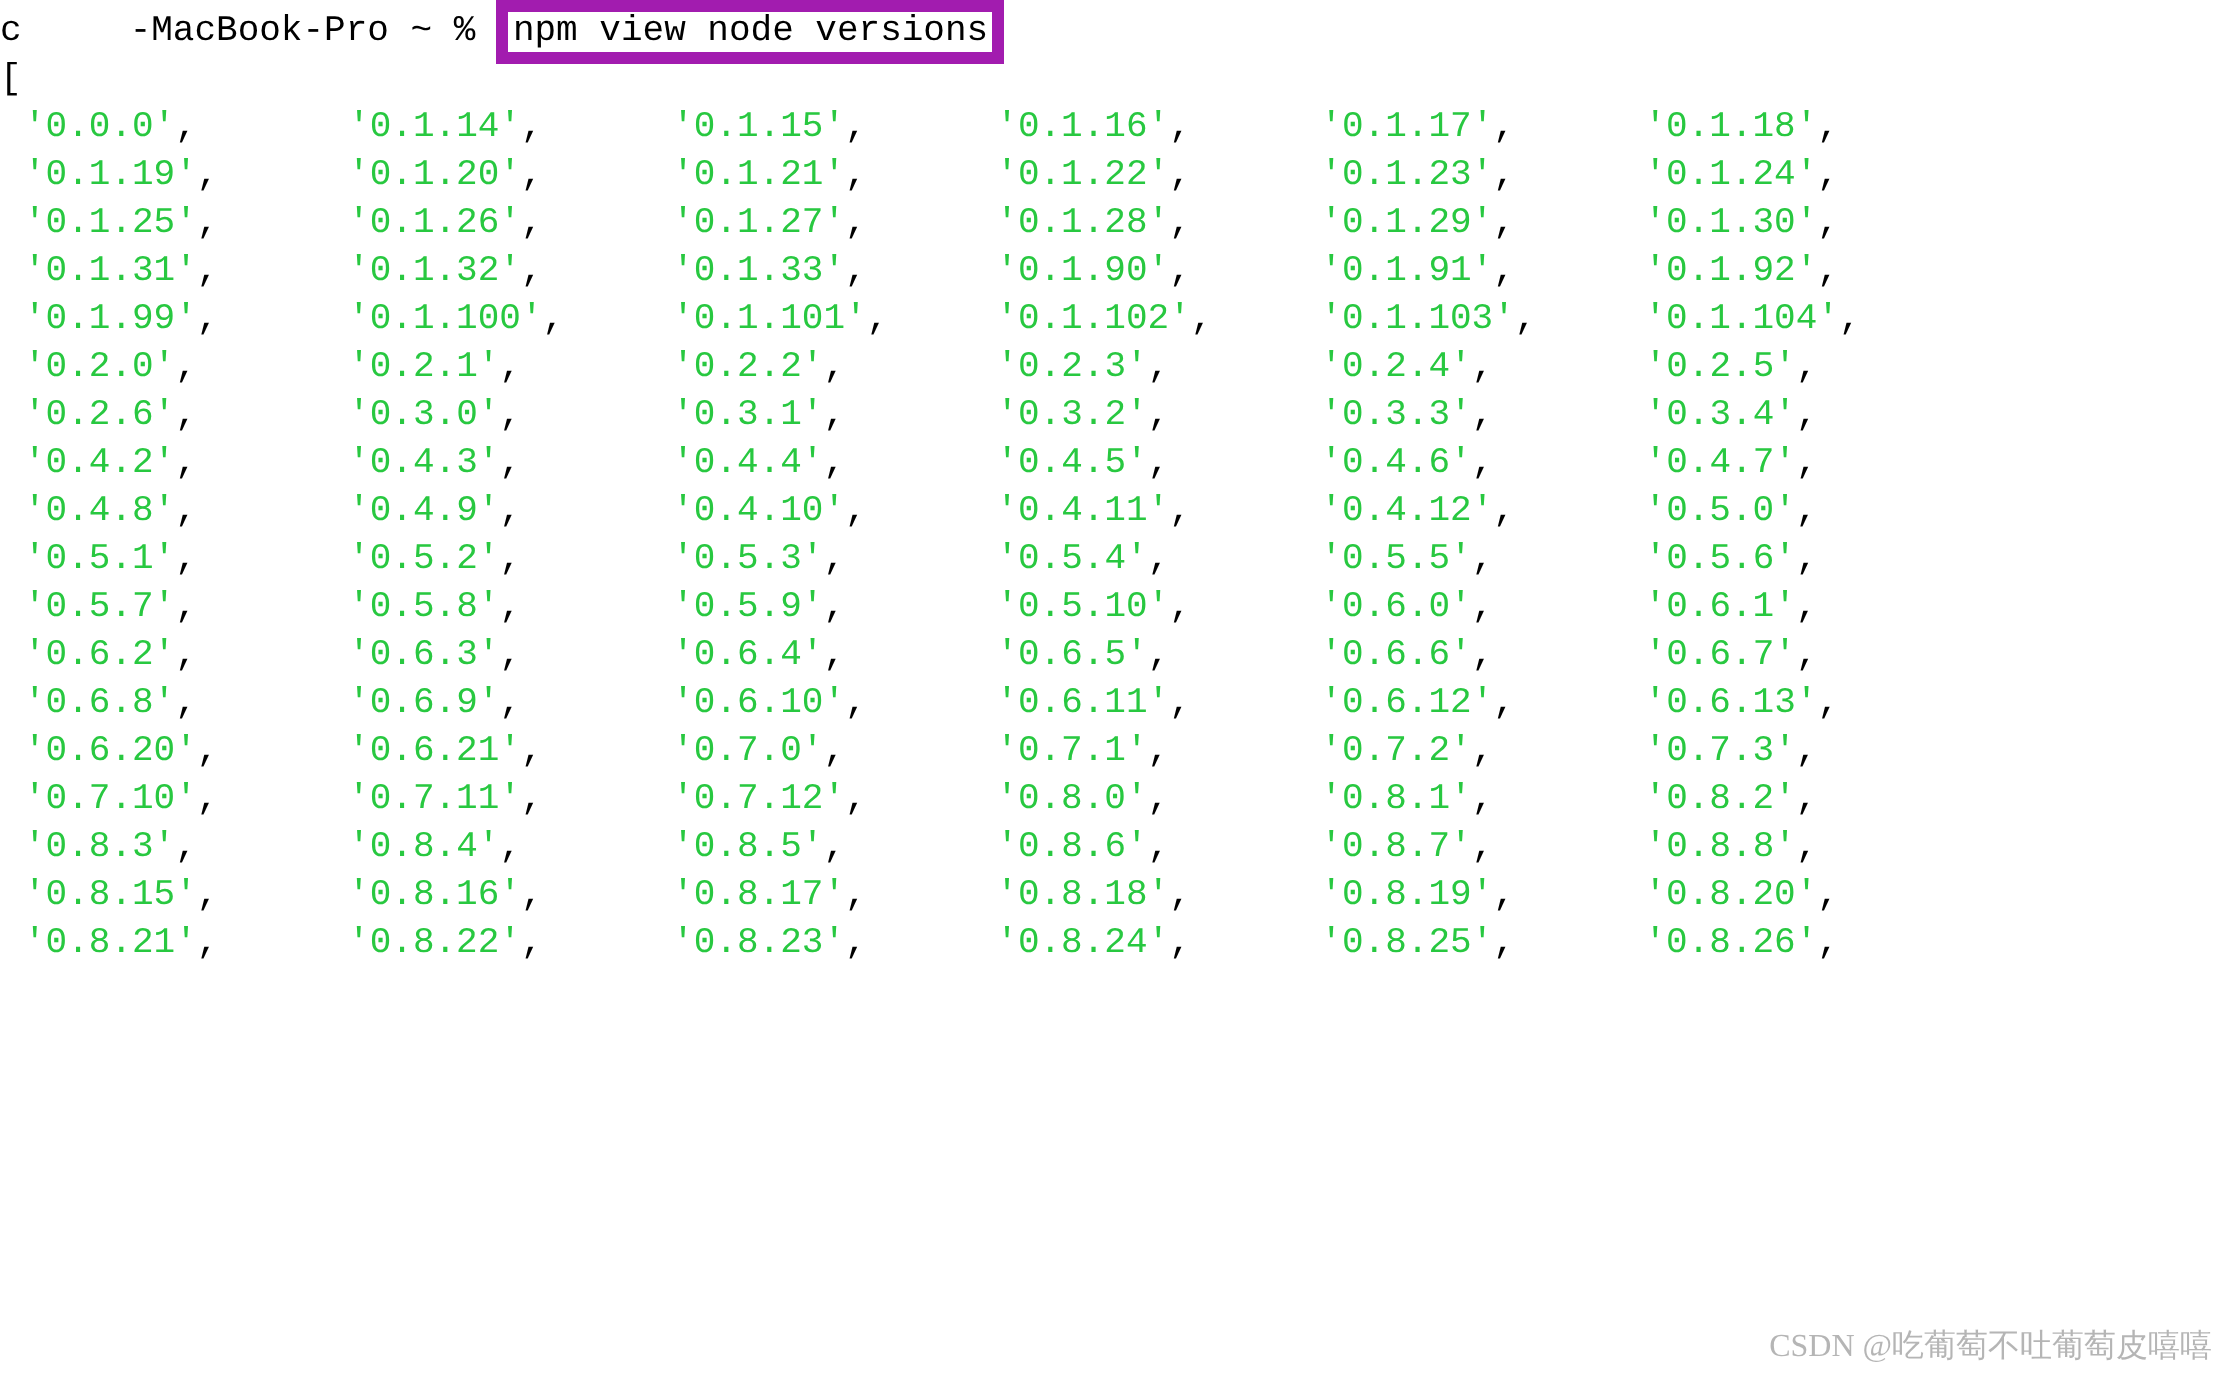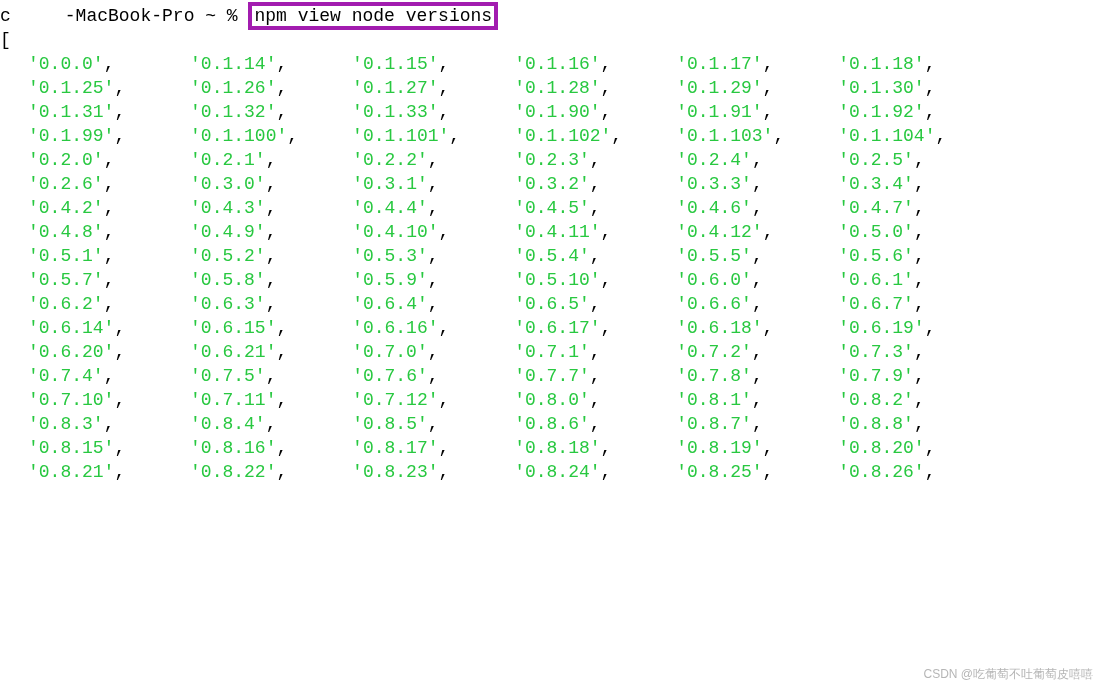--- a/index.html
+++ b/index.html
@@ -12,57 +12,57 @@
       width: 1114px;
       height: 692px;
       overflow: hidden;
       position: relative;
     }
     .line { white-space: pre; color: #000; }
     .prompt-line { padding-left: 0; }
     .prompt-prefix { color: #000; }
     .blur { background:#fff; color:transparent; display:inline-block; width:54px; }
     .cmd-box {
-      border: 4px solid #a21caf;
+      border: 6px solid #a21caf;
       padding: 0 2px;
       color: #000;
     }
     .bracket-line { color:#000; padding-left: 0;}
-    .version-rows { padding-left: 28px; }
+    .version-rows { padding-left: 12px; }
     .v { color: #28c840; }
     .c { color: #000; }
     .row { white-space: pre; }
     .watermark {
       position: absolute;
-      right: 21px;
+      right: 8px;
       bottom: 6px;
       color: rgba(120,120,120,0.55);
-      font-size: 12px;
-      font-family: Liberation Sans, sans-serif;
+      font-size: 16px;
+      font-family: Liberation Serif, serif;
     }
   </style>
 </head>
 <body>
 
 <div class="line prompt-line"><span class="prompt-prefix">c</span><span class="blur">xxxxx</span><span class="prompt-prefix">-MacBook-Pro ~ %</span> <span class="cmd-box"><span>npm view node versions</span></span></div>
 <div class="line bracket-line">[</div>
 <div class="version-rows" id="version-rows">
     <div class="row"><span class="v">'0.0.0'</span><span class="c">,</span>       <span class="v">'0.1.14'</span><span class="c">,</span>      <span class="v">'0.1.15'</span><span class="c">,</span>      <span class="v">'0.1.16'</span><span class="c">,</span>      <span class="v">'0.1.17'</span><span class="c">,</span>      <span class="v">'0.1.18'</span><span class="c">,</span></div>
+    <div class="row"><span class="v">'0.1.19'</span><span class="c">,</span>      <span class="v">'0.1.20'</span><span class="c">,</span>      <span class="v">'0.1.21'</span><span class="c">,</span>      <span class="v">'0.1.22'</span><span class="c">,</span>      <span class="v">'0.1.23'</span><span class="c">,</span>      <span class="v">'0.1.24'</span><span class="c">,</span></div>
     <div class="row"><span class="v">'0.1.25'</span><span class="c">,</span>      <span class="v">'0.1.26'</span><span class="c">,</span>      <span class="v">'0.1.27'</span><span class="c">,</span>      <span class="v">'0.1.28'</span><span class="c">,</span>      <span class="v">'0.1.29'</span><span class="c">,</span>      <span class="v">'0.1.30'</span><span class="c">,</span></div>
     <div class="row"><span class="v">'0.1.31'</span><span class="c">,</span>      <span class="v">'0.1.32'</span><span class="c">,</span>      <span class="v">'0.1.33'</span><span class="c">,</span>      <span class="v">'0.1.90'</span><span class="c">,</span>      <span class="v">'0.1.91'</span><span class="c">,</span>      <span class="v">'0.1.92'</span><span class="c">,</span></div>
     <div class="row"><span class="v">'0.1.99'</span><span class="c">,</span>      <span class="v">'0.1.100'</span><span class="c">,</span>     <span class="v">'0.1.101'</span><span class="c">,</span>     <span class="v">'0.1.102'</span><span class="c">,</span>     <span class="v">'0.1.103'</span><span class="c">,</span>     <span class="v">'0.1.104'</span><span class="c">,</span></div>
     <div class="row"><span class="v">'0.2.0'</span><span class="c">,</span>       <span class="v">'0.2.1'</span><span class="c">,</span>       <span class="v">'0.2.2'</span><span class="c">,</span>       <span class="v">'0.2.3'</span><span class="c">,</span>       <span class="v">'0.2.4'</span><span class="c">,</span>       <span class="v">'0.2.5'</span><span class="c">,</span></div>
     <div class="row"><span class="v">'0.2.6'</span><span class="c">,</span>       <span class="v">'0.3.0'</span><span class="c">,</span>       <span class="v">'0.3.1'</span><span class="c">,</span>       <span class="v">'0.3.2'</span><span class="c">,</span>       <span class="v">'0.3.3'</span><span class="c">,</span>       <span class="v">'0.3.4'</span><span class="c">,</span></div>
     <div class="row"><span class="v">'0.4.2'</span><span class="c">,</span>       <span class="v">'0.4.3'</span><span class="c">,</span>       <span class="v">'0.4.4'</span><span class="c">,</span>       <span class="v">'0.4.5'</span><span class="c">,</span>       <span class="v">'0.4.6'</span><span class="c">,</span>       <span class="v">'0.4.7'</span><span class="c">,</span></div>
     <div class="row"><span class="v">'0.4.8'</span><span class="c">,</span>       <span class="v">'0.4.9'</span><span class="c">,</span>       <span class="v">'0.4.10'</span><span class="c">,</span>      <span class="v">'0.4.11'</span><span class="c">,</span>      <span class="v">'0.4.12'</span><span class="c">,</span>      <span class="v">'0.5.0'</span><span class="c">,</span></div>
     <div class="row"><span class="v">'0.5.1'</span><span class="c">,</span>       <span class="v">'0.5.2'</span><span class="c">,</span>       <span class="v">'0.5.3'</span><span class="c">,</span>       <span class="v">'0.5.4'</span><span class="c">,</span>       <span class="v">'0.5.5'</span><span class="c">,</span>       <span class="v">'0.5.6'</span><span class="c">,</span></div>
     <div class="row"><span class="v">'0.5.7'</span><span class="c">,</span>       <span class="v">'0.5.8'</span><span class="c">,</span>       <span class="v">'0.5.9'</span><span class="c">,</span>       <span class="v">'0.5.10'</span><span class="c">,</span>      <span class="v">'0.6.0'</span><span class="c">,</span>       <span class="v">'0.6.1'</span><span class="c">,</span></div>
     <div class="row"><span class="v">'0.6.2'</span><span class="c">,</span>       <span class="v">'0.6.3'</span><span class="c">,</span>       <span class="v">'0.6.4'</span><span class="c">,</span>       <span class="v">'0.6.5'</span><span class="c">,</span>       <span class="v">'0.6.6'</span><span class="c">,</span>       <span class="v">'0.6.7'</span><span class="c">,</span></div>
-    <div class="row"><span class="v">'0.6.14'</span><span class="c">,</span>      <span class="v">'0.6.15'</span><span class="c">,</span>      <span class="v">'0.6.16'</span><span class="c">,</span>      <span class="v">'0.6.17'</span><span class="c">,</span>      <span class="v">'0.6.18'</span><span class="c">,</span>      <span class="v">'0.6.19'</span><span class="c">,</span></div>
+    <div class="row"><span class="v">'0.6.8'</span><span class="c">,</span>       <span class="v">'0.6.9'</span><span class="c">,</span>       <span class="v">'0.6.10'</span><span class="c">,</span>      <span class="v">'0.6.11'</span><span class="c">,</span>      <span class="v">'0.6.12'</span><span class="c">,</span>      <span class="v">'0.6.13'</span><span class="c">,</span></div>
     <div class="row"><span class="v">'0.6.20'</span><span class="c">,</span>      <span class="v">'0.6.21'</span><span class="c">,</span>      <span class="v">'0.7.0'</span><span class="c">,</span>       <span class="v">'0.7.1'</span><span class="c">,</span>       <span class="v">'0.7.2'</span><span class="c">,</span>       <span class="v">'0.7.3'</span><span class="c">,</span></div>
-    <div class="row"><span class="v">'0.7.4'</span><span class="c">,</span>       <span class="v">'0.7.5'</span><span class="c">,</span>       <span class="v">'0.7.6'</span><span class="c">,</span>       <span class="v">'0.7.7'</span><span class="c">,</span>       <span class="v">'0.7.8'</span><span class="c">,</span>       <span class="v">'0.7.9'</span><span class="c">,</span></div>
     <div class="row"><span class="v">'0.7.10'</span><span class="c">,</span>      <span class="v">'0.7.11'</span><span class="c">,</span>      <span class="v">'0.7.12'</span><span class="c">,</span>      <span class="v">'0.8.0'</span><span class="c">,</span>       <span class="v">'0.8.1'</span><span class="c">,</span>       <span class="v">'0.8.2'</span><span class="c">,</span></div>
     <div class="row"><span class="v">'0.8.3'</span><span class="c">,</span>       <span class="v">'0.8.4'</span><span class="c">,</span>       <span class="v">'0.8.5'</span><span class="c">,</span>       <span class="v">'0.8.6'</span><span class="c">,</span>       <span class="v">'0.8.7'</span><span class="c">,</span>       <span class="v">'0.8.8'</span><span class="c">,</span></div>
     <div class="row"><span class="v">'0.8.15'</span><span class="c">,</span>      <span class="v">'0.8.16'</span><span class="c">,</span>      <span class="v">'0.8.17'</span><span class="c">,</span>      <span class="v">'0.8.18'</span><span class="c">,</span>      <span class="v">'0.8.19'</span><span class="c">,</span>      <span class="v">'0.8.20'</span><span class="c">,</span></div>
     <div class="row"><span class="v">'0.8.21'</span><span class="c">,</span>      <span class="v">'0.8.22'</span><span class="c">,</span>      <span class="v">'0.8.23'</span><span class="c">,</span>      <span class="v">'0.8.24'</span><span class="c">,</span>      <span class="v">'0.8.25'</span><span class="c">,</span>      <span class="v">'0.8.26'</span><span class="c">,</span></div>
   </div>
 
 <div class="watermark">CSDN @吃葡萄不吐葡萄皮嘻嘻</div>
 
 </body></html>

